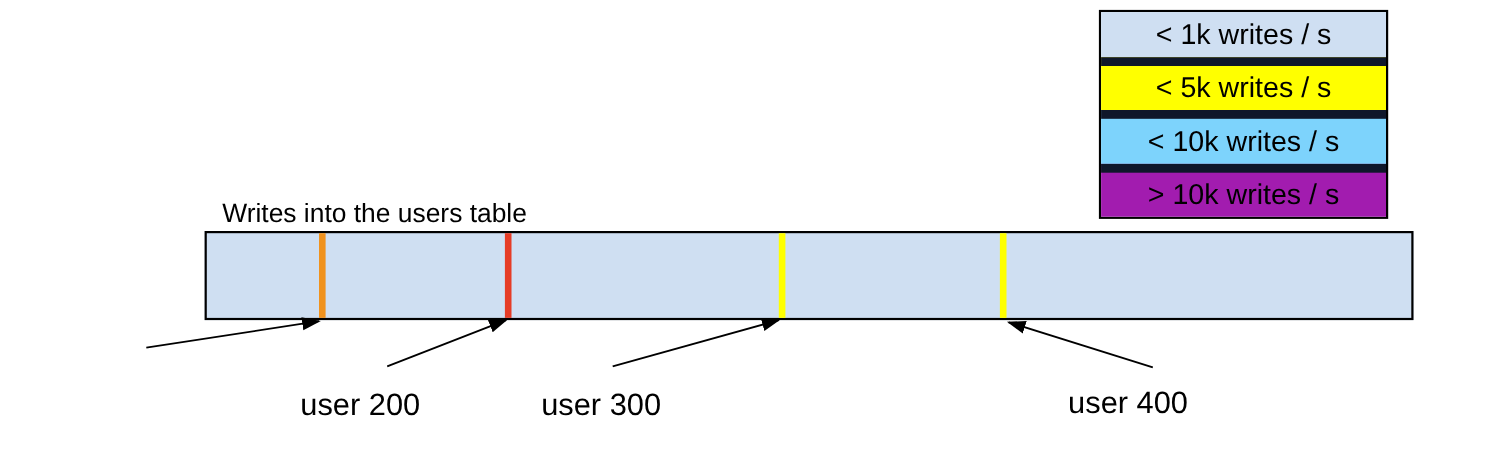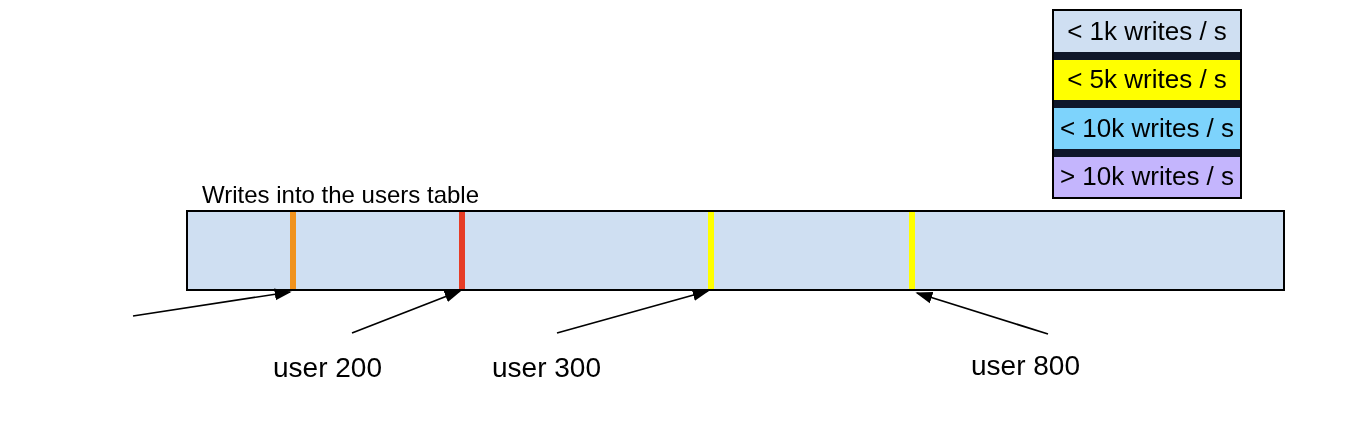--- a/index.html
+++ b/index.html
@@ -24,23 +24,23 @@
     font-size: 24px;
     line-height: 1.1;
     color: #000000;
     white-space: nowrap;
     margin-top: 32px;
   }
 
   
   .legend {
     position: absolute;
-    left: 1052px;
+    left: 999px;
     top: 9px;
-    width: 190px;
+    width: 263px;
     height: 190px;
     border: 2px solid #000000;
     box-sizing: border-box;
     display: flex;
     flex-direction: column;
   }
   .legend-row {
     flex: 1 1 0;
     display: flex;
     align-items: center;
@@ -98,21 +98,21 @@
 </style>
 </head>
 <body>
 
 <div class="canvas">
 
   <div class="legend">
     <div class="legend-row" style="background-color: rgb(207, 223, 242);">&lt; 1k writes / s</div>
     <div class="legend-row" style="background-color: rgb(255, 255, 0);">&lt; 5k writes / s</div>
     <div class="legend-row" style="background-color: #7dd3fc;">&lt; 10k writes / s</div>
-    <div class="legend-row" style="background-color: #c4b5fd;">&gt; 10k writes / s</div>
+    <div class="legend-row" style="background-color: #a21caf;">&gt; 10k writes / s</div>
   </div>
 
   <div class="diagram-title">Writes into the users table</div>
 
   <div class="users-bar" style="background-color: rgb(207, 223, 242);">
     <div class="hot-stripe stripe-1" style="background-color: rgb(240, 146, 30);"></div>
     <div class="hot-stripe stripe-2" style="background-color: rgb(230, 60, 38);"></div>
     <div class="hot-stripe stripe-3" style="background-color: rgb(255, 255, 0);"></div>
     <div class="hot-stripe stripe-4" style="background-color: rgb(255, 255, 0);"></div>
   </div>
@@ -124,15 +124,15 @@
       </marker>
     </defs>
     <line x1="133" y1="316" x2="290" y2="292" stroke="#000000" stroke-width="1.7" marker-end="url(#ah)"></line>
     <line x1="352" y1="333" x2="460" y2="291" stroke="#000000" stroke-width="1.7" marker-end="url(#ah)"></line>
     <line x1="557" y1="333" x2="708" y2="291" stroke="#000000" stroke-width="1.7" marker-end="url(#ah)"></line>
     <line x1="1048" y1="334" x2="917" y2="293" stroke="#000000" stroke-width="1.7" marker-end="url(#ah)"></line>
   </svg>
 
   <div class="user-label label-2">user 200</div>
   <div class="user-label label-3">user 300</div>
-  <div class="user-label label-4">user 800</div>
+  <div class="user-label label-4">user 400</div>
 
 </div>
 
 </body></html>

